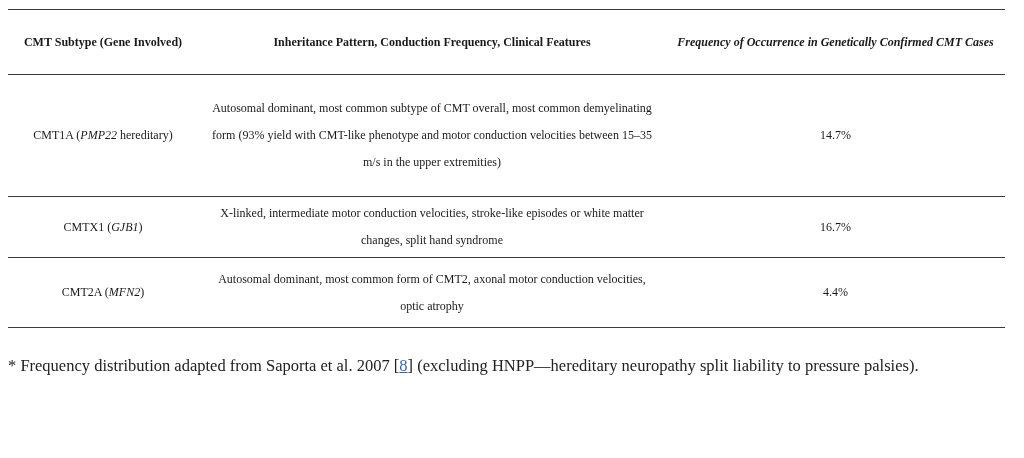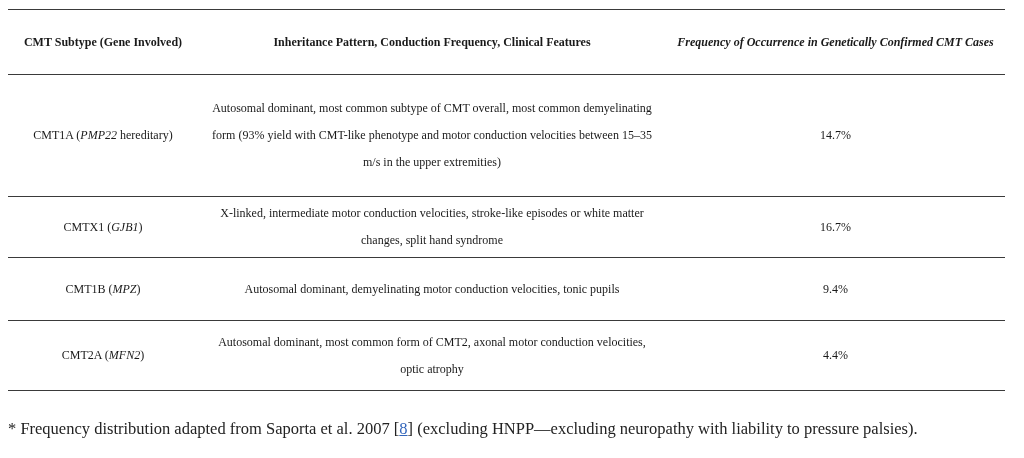--- a/index.html
+++ b/index.html
@@ -89,29 +89,24 @@
       <td>Autosomal dominant, most common subtype of CMT overall, most common demyelinating form (93% yield with CMT-like phenotype and motor conduction velocities between 15–35 m/s in the upper extremities)</td>
       <td>14.7%</td>
     </tr>
 
     <tr class="row-1">
       <td><span>CMTX1 (</span><span class="gene">GJB1</span><span>)</span></td>
       <td>X-linked, intermediate motor conduction velocities, stroke-like episodes or white matter changes, split hand syndrome</td>
       <td>16.7%</td>
     </tr>
 
-    <tr class="row-2">
-      <td><span>CMT1B (</span><span class="gene">MPZ</span><span>)</span></td>
-      <td>Autosomal dominant, demyelinating motor conduction velocities, tonic pupils</td>
-      <td>9.4%</td>
-    </tr>
 
     <tr class="row-3">
       <td><span>CMT2A (</span><span class="gene">MFN2</span><span>)</span></td>
       <td>Autosomal dominant, most common form of CMT2, axonal motor conduction velocities, optic atrophy</td>
       <td>4.4%</td>
     </tr>
   </tbody>
     </table>
 
-  <p class="footnote"><span>* Frequency distribution adapted from Saporta et al. 2007 [</span><a class="ref-link">8</a><span>] (excluding HNPP—excluding neuropathy with liability to pressure palsies).</span></p>
+  <p class="footnote"><span>* Frequency distribution adapted from Saporta et al. 2007 [</span><a class="ref-link">8</a><span>] (excluding HNPP—hereditary neuropathy split liability to pressure palsies).</span></p>
 
 </div>
 
 </body></html>

